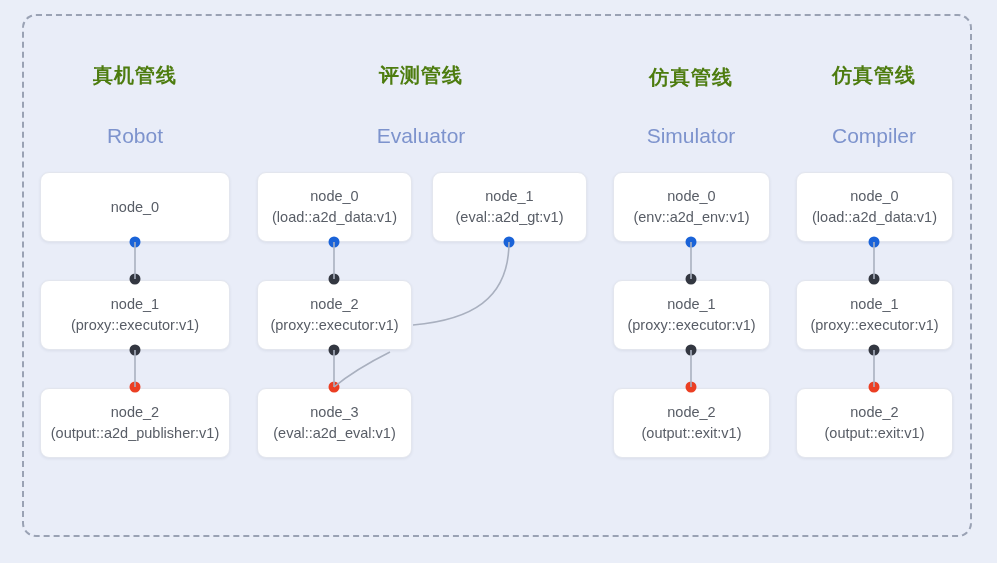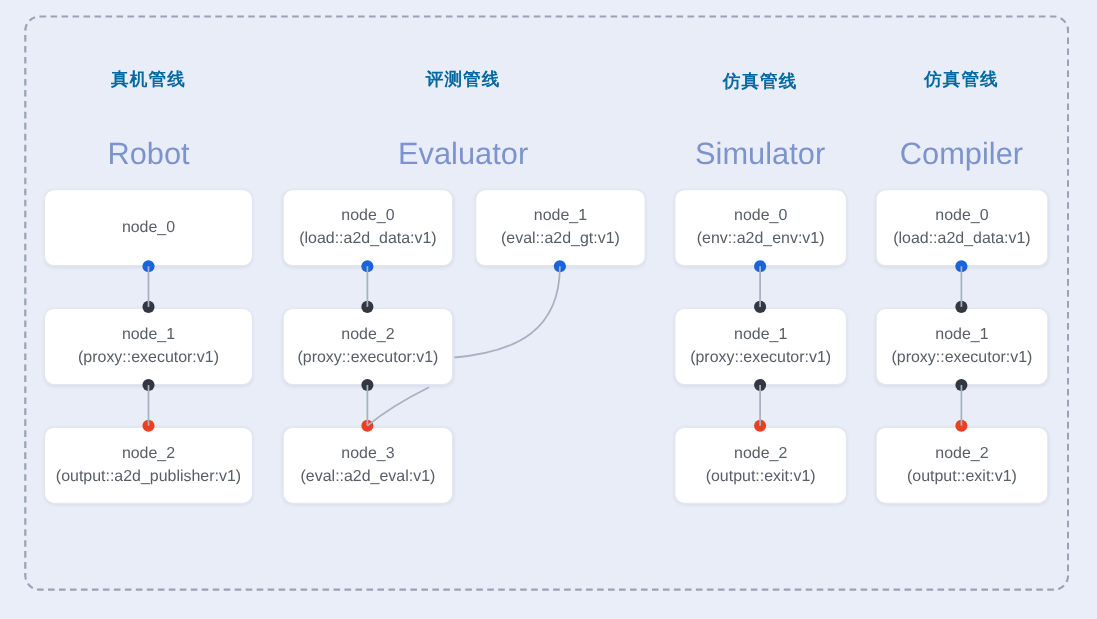--- a/index.html
+++ b/index.html
@@ -33,30 +33,30 @@
   }
   .column {
     position: absolute;
     top: 0;
     width: 220px;
   }
   .col-title-cn {
     position: absolute;
     width: 100%;
     text-align: center;
-    font-size: 16px;
+    font-size: 20px;
     font-weight: bold;
-    color: #0369a1;
+    color: #4d7c0f;
     letter-spacing: 1px;
   }
   .col-title-en {
     position: absolute;
     width: 100%;
     text-align: center;
-    font-size: 28px;
+    font-size: 21px;
     color: #7d93cd;
     font-weight: 400;
   }
   .node {
     position: absolute;
     box-sizing: border-box;
     background: #ffffff;
     border: 1px solid #e3e6ee;
     border-radius: 9px;
     box-shadow: 0 1px 3px rgba(40,50,80,0.08);

